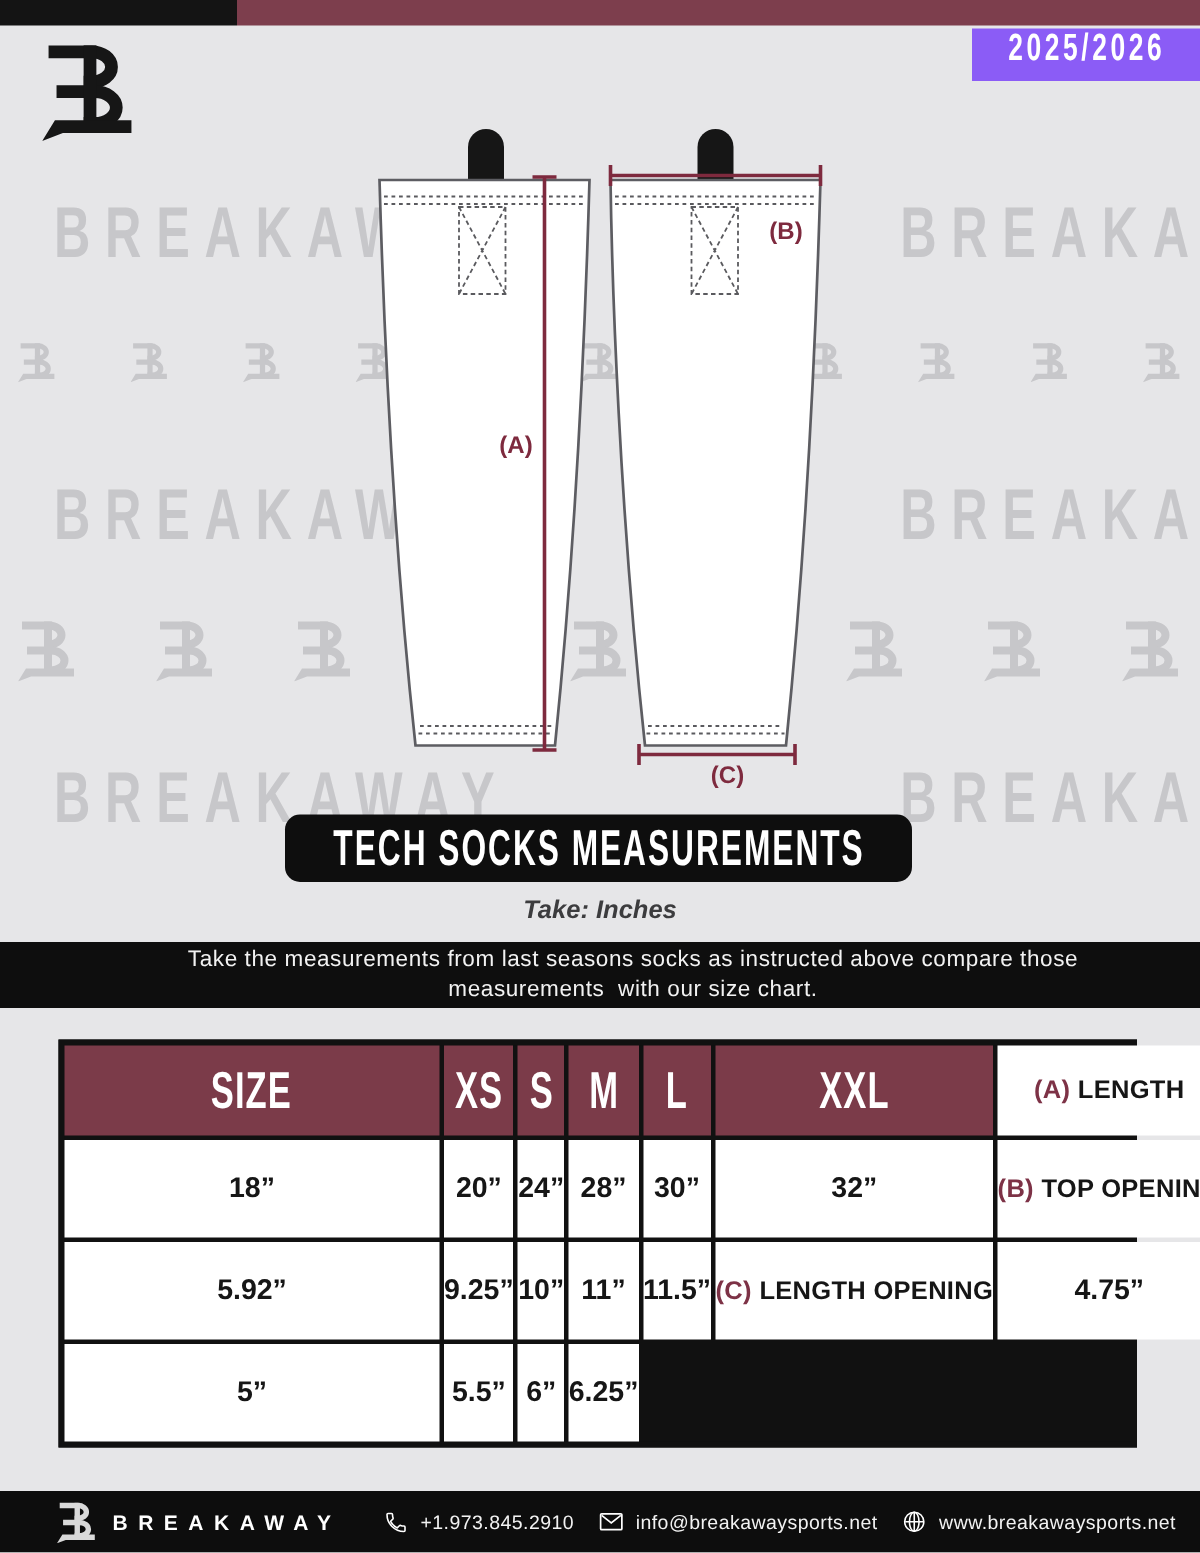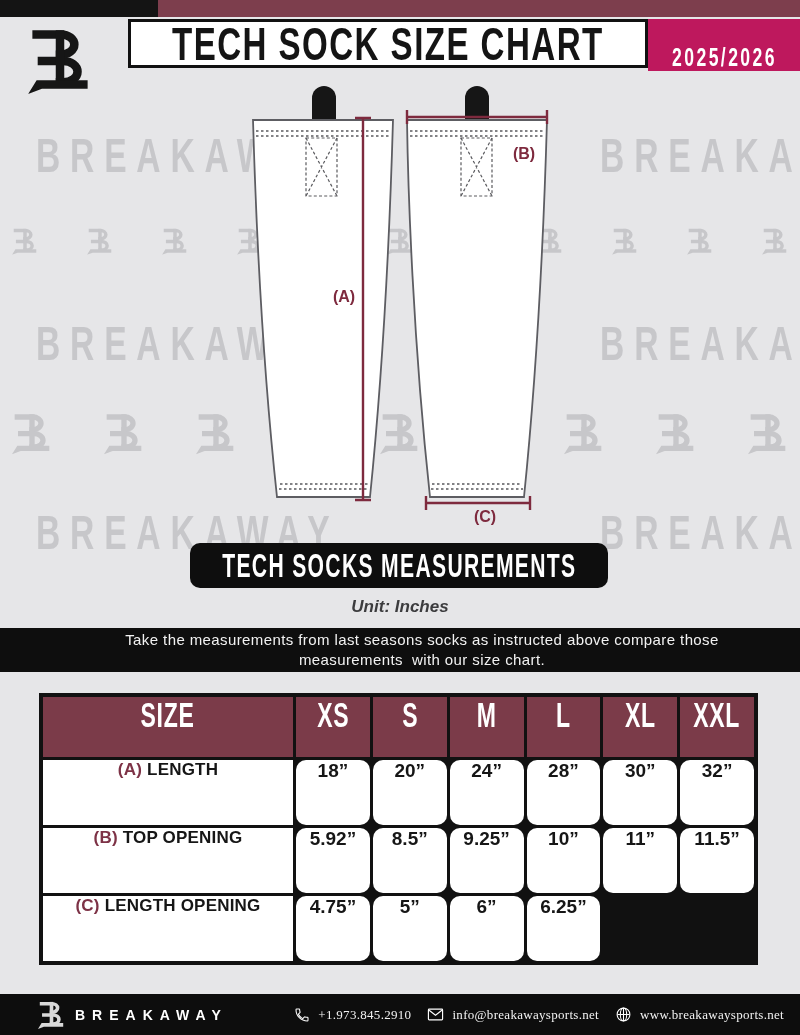--- a/index.html
+++ b/index.html
@@ -7,22 +7,22 @@
   .page { position:relative; width:800px; height:1035px; margin:0 auto; background:#e6e6e8; overflow:hidden; }
 
   
   .top-black { position:absolute; left:0; top:0; width:158px; height:17px; background:#141414; }
   .top-band  { position:absolute; left:158px; top:0; width:642px; height:17px; background:#7d3e4d; }
   .brand-logo-hd { position:absolute; left:28px; top:26px; width:64px; height:68px; color:#161616; }
   .title-box { position:absolute; left:128px; top:19px; width:520px; height:49px; background:#ffffff;
                border:3px solid #111; display:flex; align-items:center; justify-content:center; z-index:5; }
   .title-text { font-size:46px; font-weight:700; letter-spacing:2px; white-space:nowrap;
                 display:inline-block; transform:scale(.72,1.02); color:#141414; }
-  .year-box { position:absolute; left:648px; top:19px; width:152px; height:52px; background:#be185d;
-              display:flex; align-items:flex-end; justify-content:center; z-index:5; }
+  .year-box { position:absolute; left:648px; top:19px; width:152px; height:35px; background:#8b5cf6;
+              display:flex; align-items:flex-start; justify-content:center; z-index:5; }
   .year-text { font-size:22px; font-weight:700; letter-spacing:3px; color:#fff;
                display:inline-block; transform:scale(.8,1.15); white-space:nowrap; }
 
   
   .wm-text-row { position:absolute; left:0; width:800px; display:flex; justify-content:space-between;
                  padding:0 36px; color:#c7c7ca; z-index:1; }
   .wm-word { font-size:48px; font-weight:700; letter-spacing:14px; white-space:nowrap;
              display:inline-block; transform:scale(.7,1); transform-origin:left center; }
   .wm-word.right { transform-origin:right center; }
   .wm-logo-row { position:absolute; left:0; width:800px; display:flex; justify-content:space-between;
@@ -42,36 +42,36 @@
   .instr-bar { position:absolute; left:0; top:628px; width:800px; height:44px; background:#0e0e0e; z-index:3;
                display:flex; flex-direction:column; align-items:center; justify-content:center;
                color:#f2f2f2; font-size:15px; line-height:20px; letter-spacing:.4px;padding-left:44px; }
   .instr-bar span { white-space:pre; }
 
   
   .size-table { position:absolute; left:39px; top:693px; width:719px; height:272px; z-index:3;
                 background:#111; border:4px solid #111;
                 display:grid; grid-template-columns:250px repeat(6,1fr);
                 grid-template-rows:60px 1fr 1fr 1fr; gap:3px; }
-  .st-cell { display:flex; align-items:flex-start; justify-content:center; }
+  .st-cell { display:flex; align-items:center; justify-content:center; }
   .st-head { background:#7b3b49; }
   .st-head span { color:#fff; font-size:32px; font-weight:700; letter-spacing:1px;
                   display:inline-block; transform:scale(.72,1.08); white-space:nowrap; }
   .st-body { background:#fff; }
   .st-label { font-weight:700; font-size:17px; color:#161616; letter-spacing:.2px; white-space:nowrap; }
   .st-prefix { color:#7d3246; margin-right:5px; font-weight:700; }
-  .st-val { font-weight:700; font-size:19px; color:#161616;border-radius:10px; }
+  .st-val { font-weight:700; font-size:19px; color:#161616; }
 
   
   .footer { position:absolute; left:0; top:994px; width:800px; height:41px; background:#0d0d0d; z-index:4;
             display:flex; align-items:center; padding:0 16px 0 38px; color:#fff; }
   .ft-logo { width:27px; height:29px; color:#d9d9d9; flex:0 0 auto; }
   .ft-brand { font-size:14px; font-weight:700; letter-spacing:7px; margin-left:10px; white-space:nowrap; }
   .ft-contacts { margin-left:auto; display:flex; align-items:center; gap:16px; }
-  .ft-item { display:flex; align-items:center; gap:8px; font-size:13px; letter-spacing:.3px; color:#f2f2f2;font-family:Liberation Serif, serif; }
+  .ft-item { display:flex; align-items:center; gap:8px; font-size:13px; letter-spacing:.3px; color:#f2f2f2; }
   .ft-item svg { display:block; }
 </style>
 </head>
 <body>
 
 <svg width="0" height="0" style="position:absolute">
   <defs>
     <symbol id="bw-logo" viewBox="0 0 60 64">
       <path d="M4 8 H31 a12.5 9.5 0 0 1 0 19 h-5" fill="none" stroke="currentColor" stroke-width="8"></path>
       <path d="M9 33 H33 a13.5 10 0 0 1 0 20 h-7" fill="none" stroke="currentColor" stroke-width="8"></path>
@@ -81,23 +81,20 @@
   </defs>
 </svg>
 
 <div class="page">
 
   <div class="top-black"></div>
   <div class="top-band"></div>
   <svg class="brand-logo-hd" viewBox="0 0 60 64">
       <use href="#bw-logo"></use>
     </svg>
-  <div class="title-box">
-    <span class="title-text">TECH SOCK SIZE CHART</span>
-  </div>
   <div class="year-box">
     <span class="year-text">2025/2026</span>
   </div>
 
   <div class="wm-text-row" style="top:128px">
     <span class="wm-word">BREAKAWAY</span>
     <span class="wm-word right">BREAKAWAY</span>
   </div>
   <div class="wm-logo-row" style="top:226px">
     <svg width="26" height="30" viewBox="0 0 60 64">
@@ -203,21 +200,21 @@
     <g font-family="Liberation Sans, sans-serif" font-size="16" font-weight="bold" fill="#7e2a3e" text-anchor="middle">
       <text x="344" y="302">(A)</text>
       <text x="524" y="159">(B)</text>
       <text x="485" y="522">(C)</text>
     </g>
   </svg>
 
   <div class="meas-banner">
     <span class="meas-text">TECH SOCKS MEASUREMENTS</span>
   </div>
-  <div class="unit-note">Unit: Inches</div>
+  <div class="unit-note">Take: Inches</div>
 
   <div class="instr-bar">
     <span>Take the measurements from last seasons socks as instructed above compare those</span>
     <span>measurements  with our size chart.</span>
   </div>
 
   <div class="size-table">
     <div class="st-cell st-head">
         <span>SIZE</span>
       </div>
@@ -225,23 +222,20 @@
         <span>XS</span>
       </div>
     <div class="st-cell st-head">
         <span>S</span>
       </div>
     <div class="st-cell st-head">
         <span>M</span>
       </div>
     <div class="st-cell st-head">
         <span>L</span>
-      </div>
-    <div class="st-cell st-head">
-        <span>XL</span>
       </div>
     <div class="st-cell st-head">
         <span>XXL</span>
       </div>
 
     <div class="st-cell st-body st-label">
       <span class="st-prefix">(A)</span>
       <span>LENGTH</span>
     </div>
     <div class="st-cell st-body st-val">18”</div>
@@ -249,32 +243,32 @@
     <div class="st-cell st-body st-val">24”</div>
     <div class="st-cell st-body st-val">28”</div>
     <div class="st-cell st-body st-val">30”</div>
     <div class="st-cell st-body st-val">32”</div>
 
     <div class="st-cell st-body st-label">
       <span class="st-prefix">(B)</span>
       <span>TOP OPENING</span>
     </div>
     <div class="st-cell st-body st-val">5.92”</div>
-    <div class="st-cell st-body st-val">8.5”</div>
     <div class="st-cell st-body st-val">9.25”</div>
     <div class="st-cell st-body st-val">10”</div>
     <div class="st-cell st-body st-val">11”</div>
     <div class="st-cell st-body st-val">11.5”</div>
 
     <div class="st-cell st-body st-label">
       <span class="st-prefix">(C)</span>
       <span>LENGTH OPENING</span>
     </div>
     <div class="st-cell st-body st-val">4.75”</div>
     <div class="st-cell st-body st-val">5”</div>
+    <div class="st-cell st-body st-val">5.5”</div>
     <div class="st-cell st-body st-val">6”</div>
     <div class="st-cell st-body st-val">6.25”</div>
   </div>
 
   <div class="footer">
     <svg class="ft-logo" viewBox="0 0 60 64">
         <use href="#bw-logo"></use>
       </svg>
     <span class="ft-brand">BREAKAWAY</span>
     <div class="ft-contacts">

